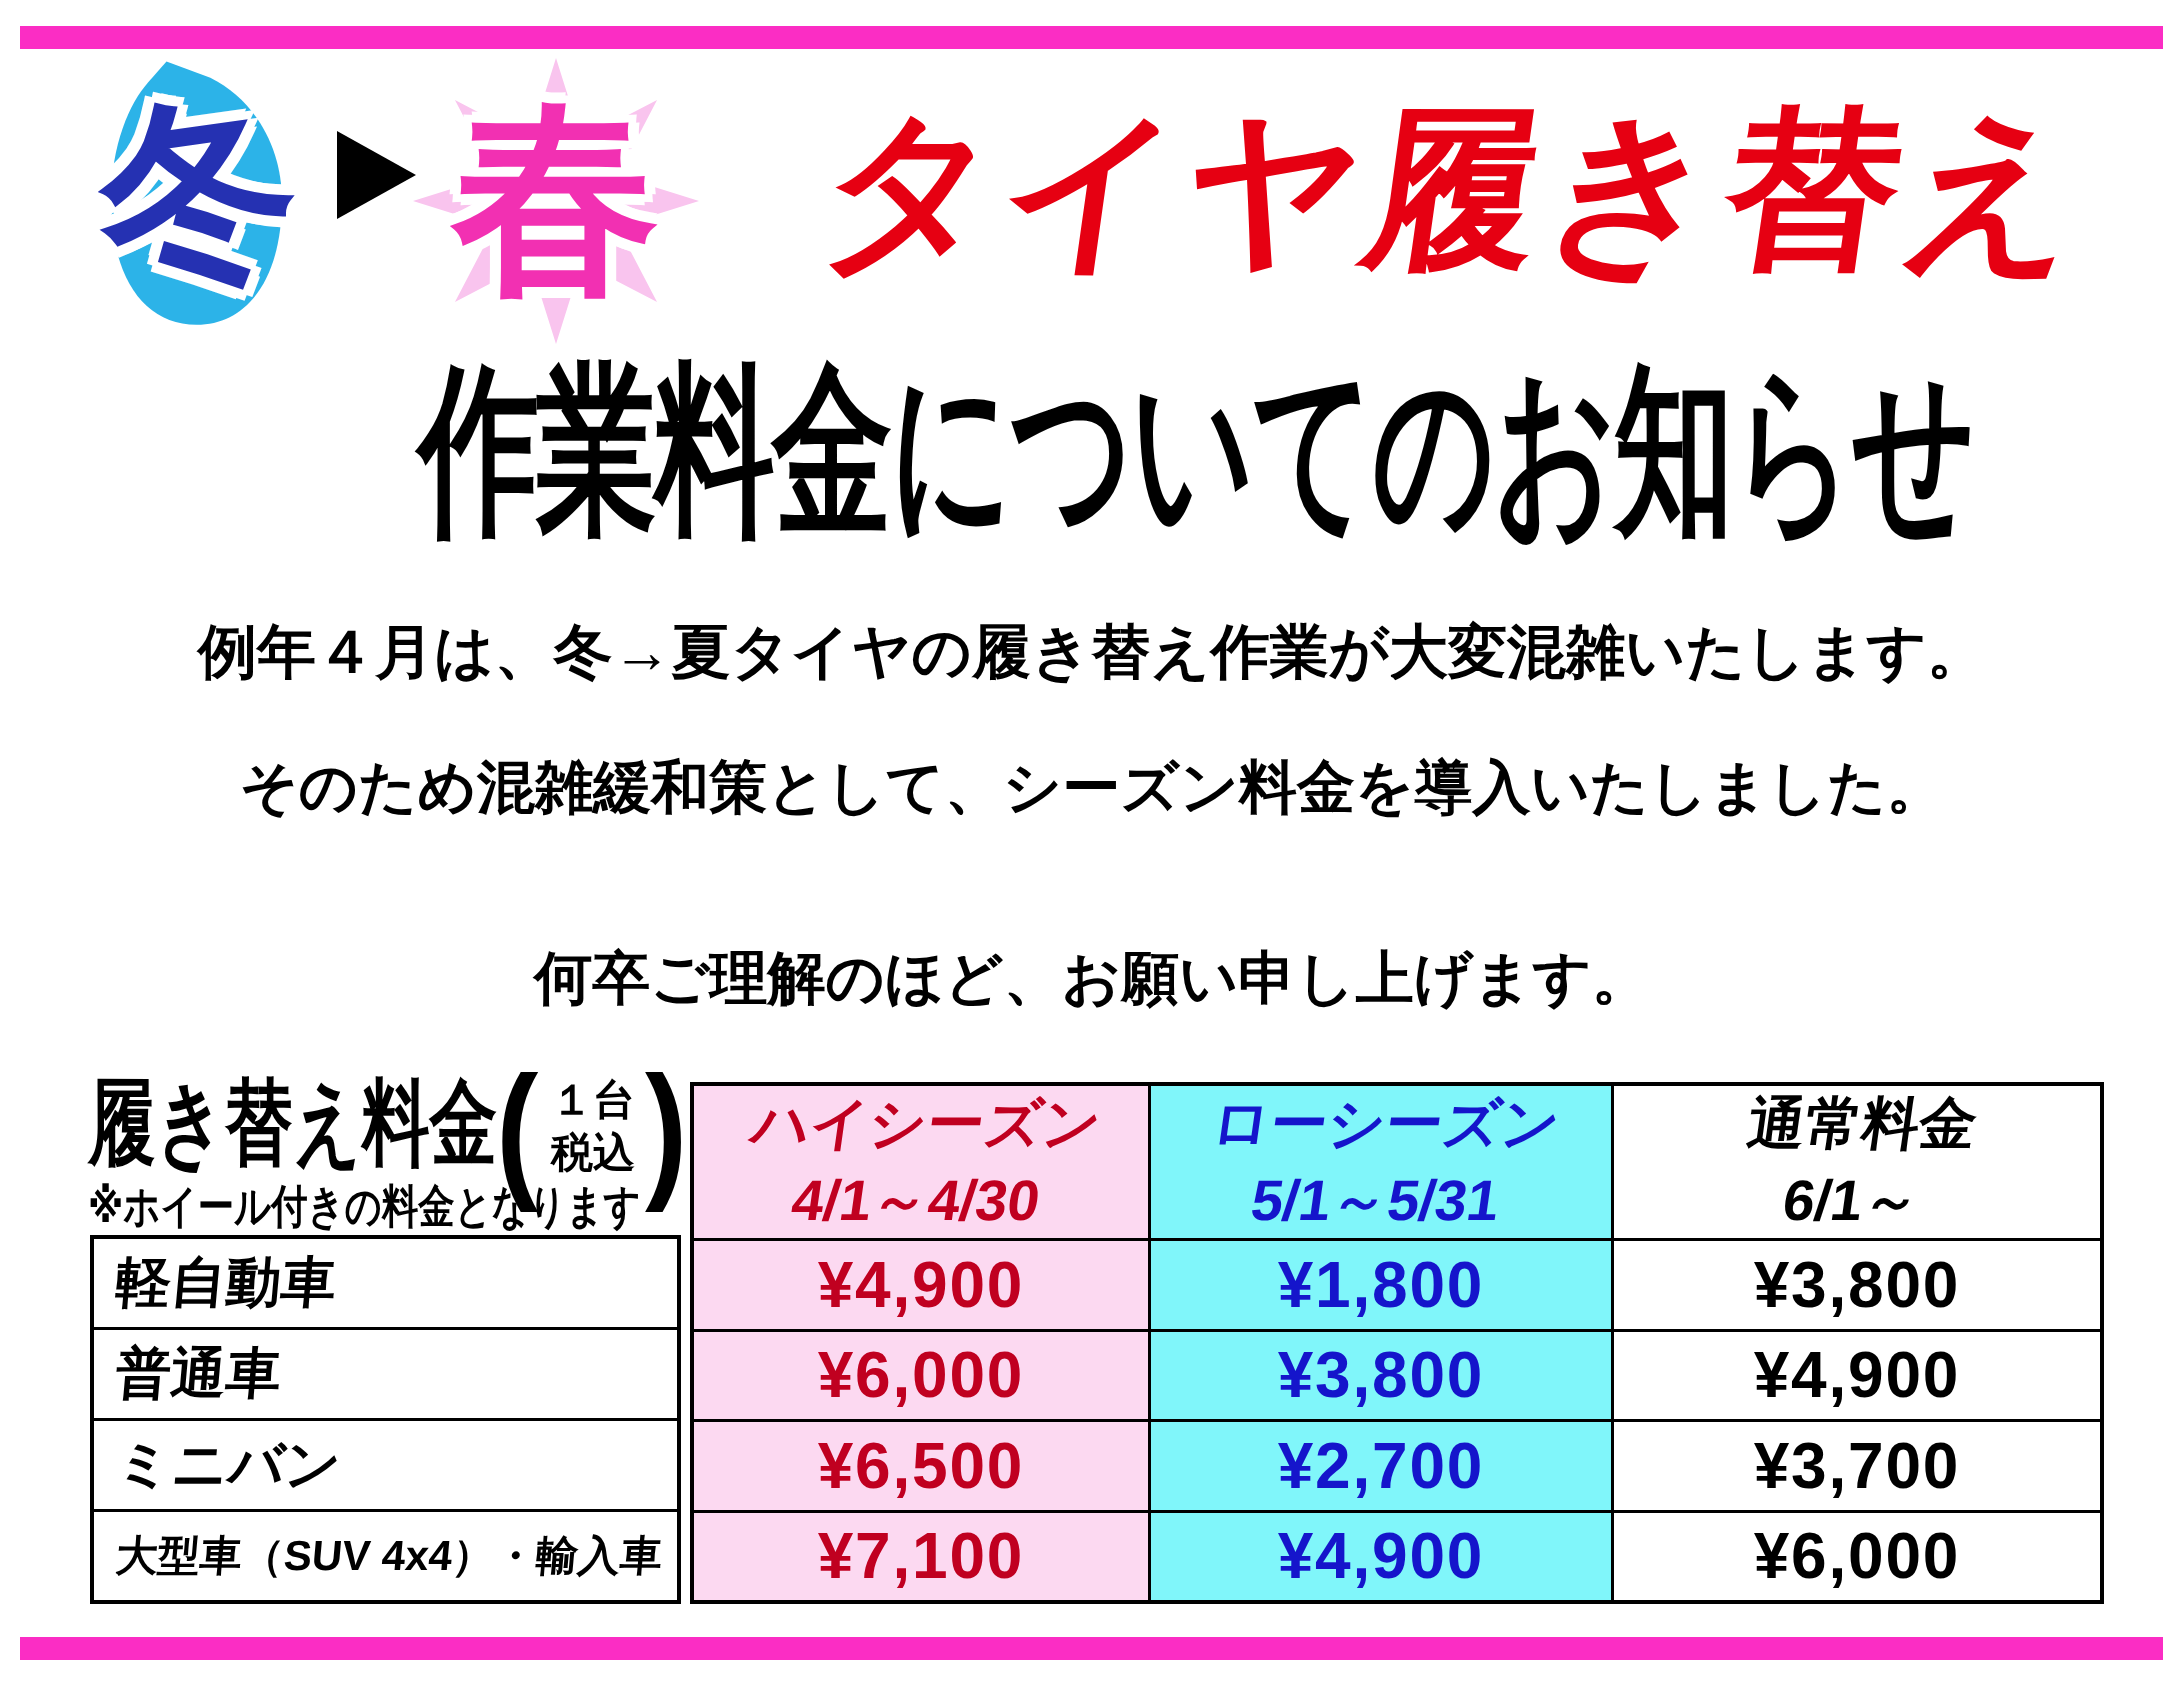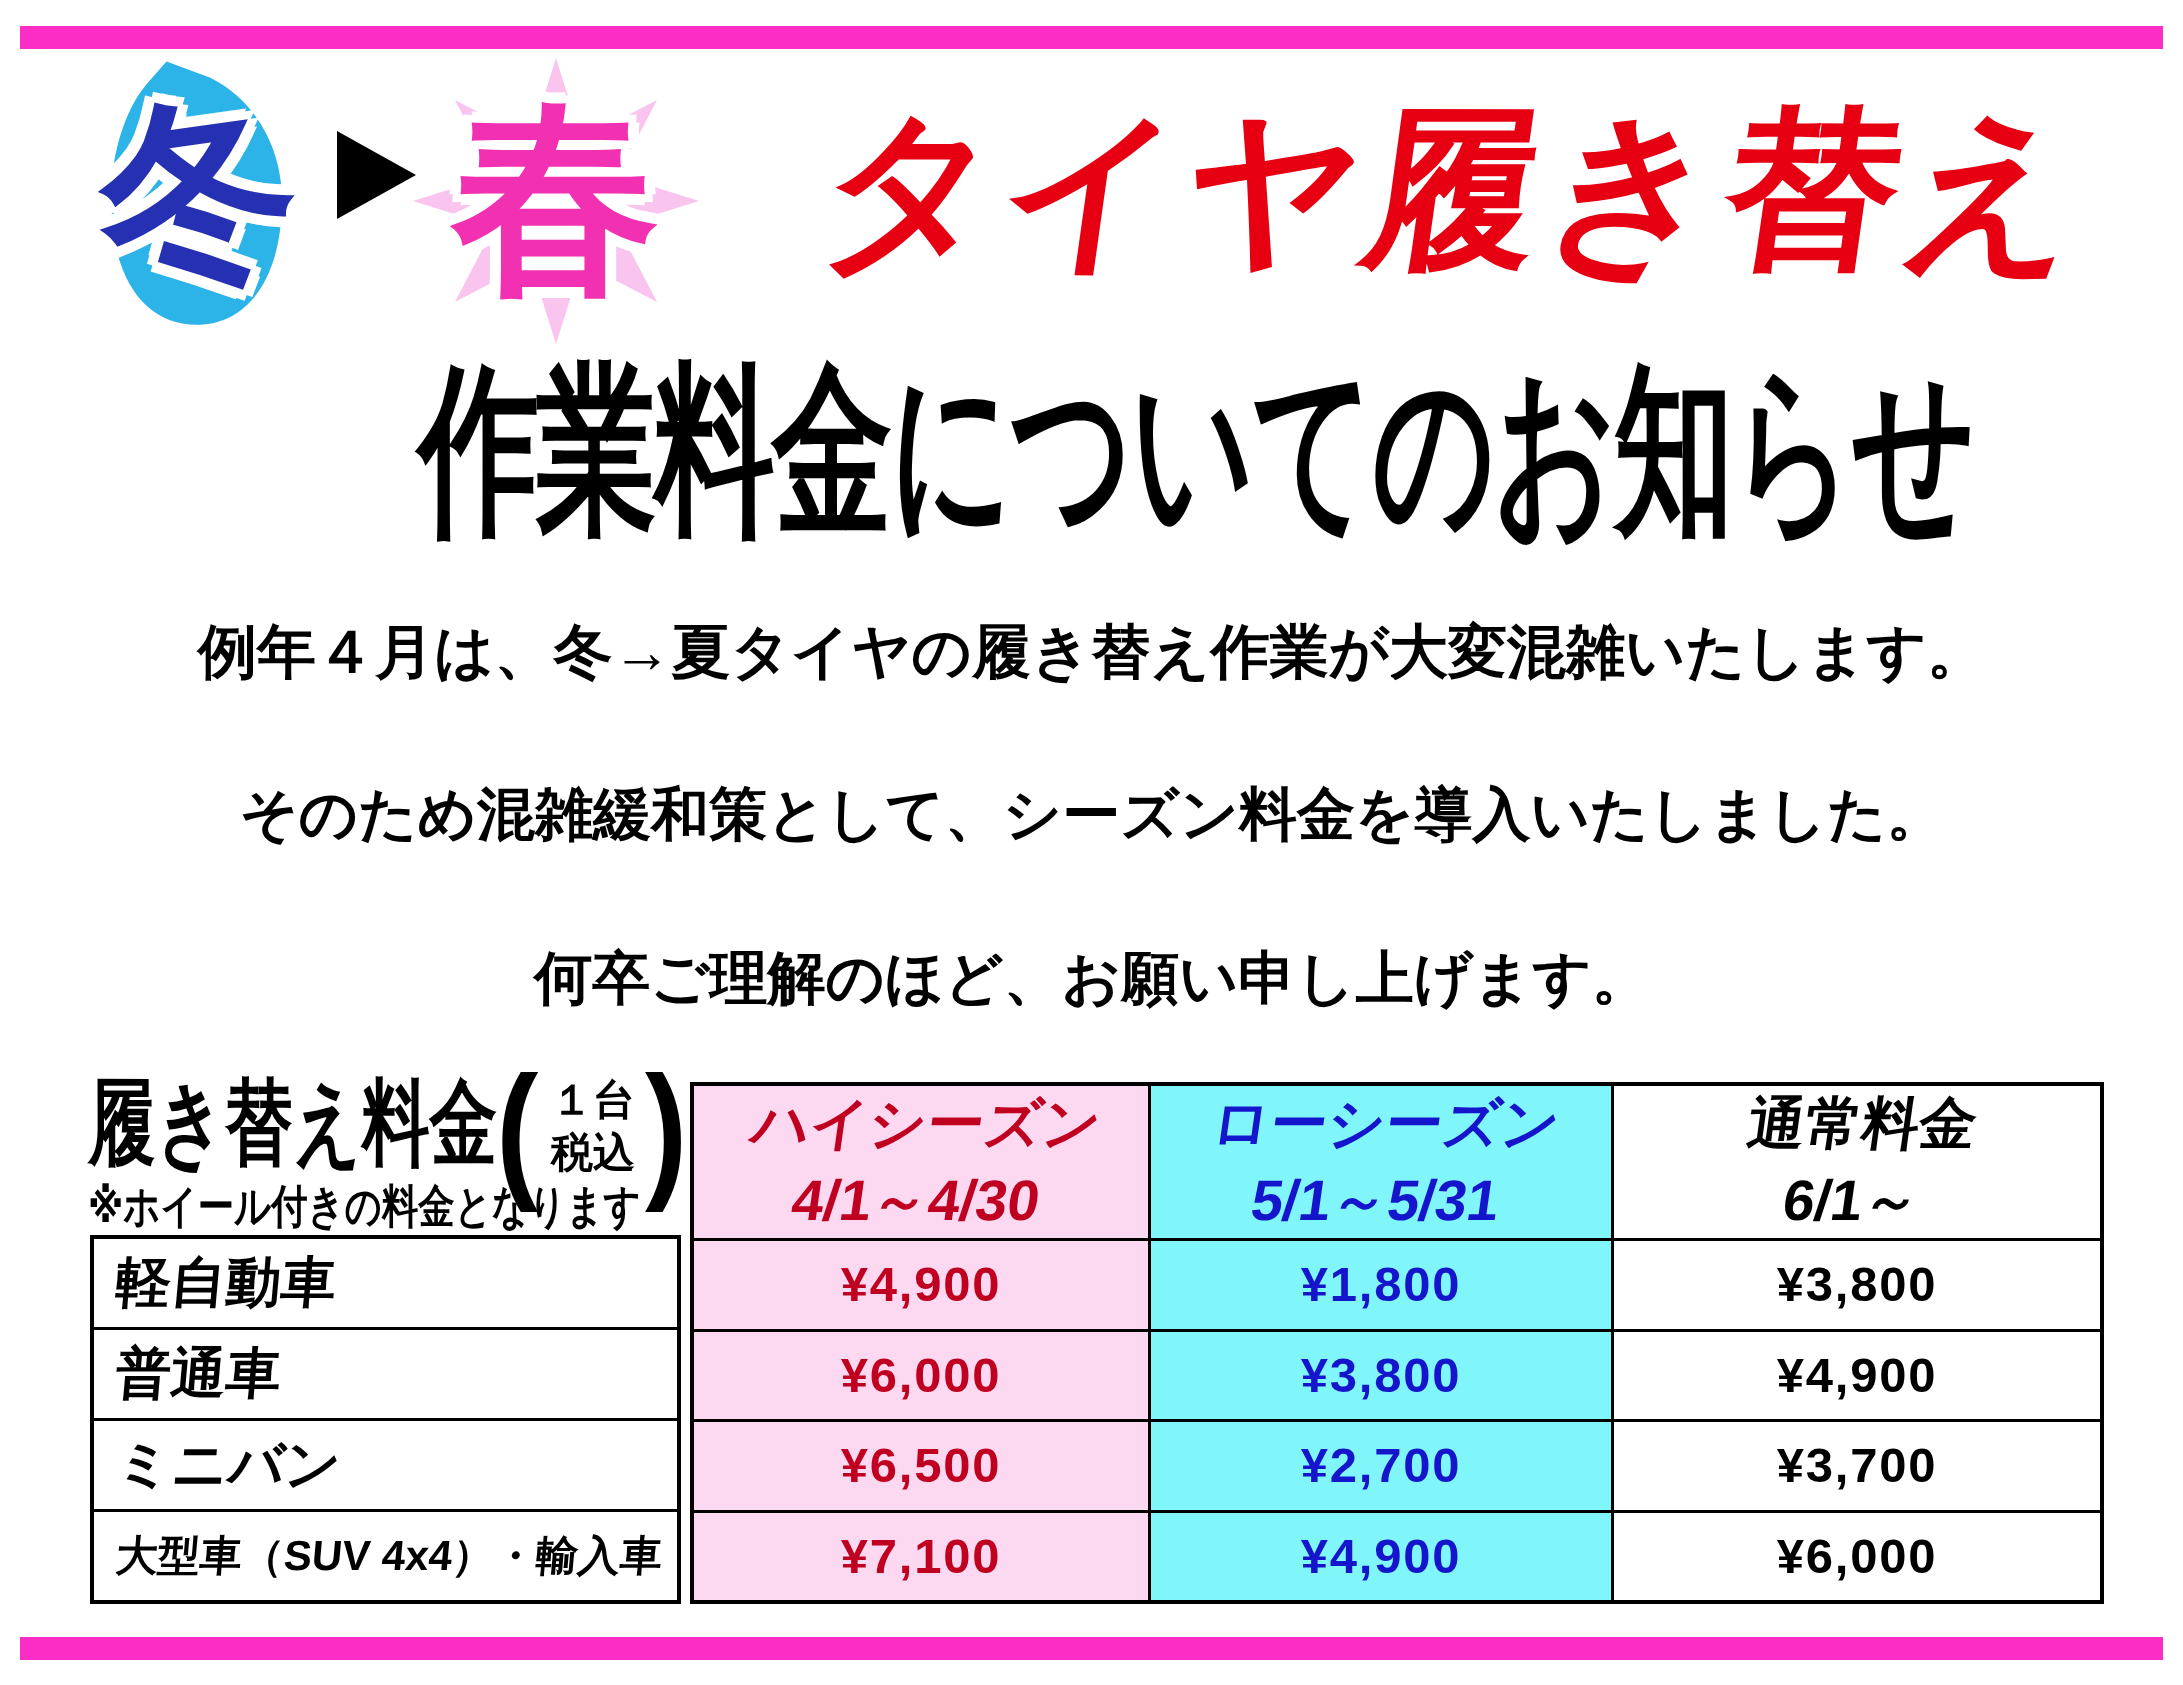--- a/index.html
+++ b/index.html
@@ -36,21 +36,21 @@
   
   .notice-heading { position:absolute; left:0; top:358px; width:2184px; text-align:right; }
   .notice-heading span {
     display:inline-block; font-size:185px; font-weight:bold; line-height:1;
     white-space:nowrap; transform:scaleX(0.65); letter-spacing:-3.7px;
   }
 
   
   .para { position:absolute; left:0; width:2184px; text-align:center; font-weight:bold; line-height:1.2; white-space:nowrap; }
   .para.p1 { top:617px; font-size:59px; }
-  .para.p2 { top:779px; font-size:58px; }
+  .para.p2 { top:752px; font-size:58px; }
   .para.p3 { top:943px; font-size:58px; }
 
   
   .fee-block { position:absolute; left:88px; top:1061px; width:600px; height:175px; }
   .fee-title {
     position:absolute; left:0; top:14.8px; font-size:94px; font-weight:bold; line-height:1;
     white-space:nowrap; transform:scaleX(0.72); transform-origin:left top;
   }
   .fee-paren { position:absolute; top:-13px; font-size:127px; font-weight:bold; line-height:1.1; transform:scaleY(1.18); transform-origin:top; }
   .fee-paren.open { left:408px; }
@@ -83,21 +83,21 @@
   }
   .pt-row { display:flex; flex:1; min-height:0; }
   .pt-row.pt-header { flex:0 0 152px; }
   .pt-row + .pt-row { border-top:3.7px solid #000; }
   .pt-cell { flex:1; display:flex; align-items:center; justify-content:center; box-sizing:border-box; }
   .pt-cell + .pt-cell { border-left:3.7px solid #000; }
   .pt-cell.col-high { background:var(--high-bg,#fcd9f1); color:var(--high-red,#c00020); flex:0 0 454px; }
   .pt-cell.col-low  { background:var(--low-bg,#80f6fa);  color:var(--low-blue,#1515cb); flex:0 0 463px; }
   .pt-cell.col-reg  { background:#ffffff; color:#000; }
   .pt-head-inner { text-align:center; font-size:57px; font-weight:bold; line-height:1.35; transform:skewX(-8deg); white-space:nowrap; }
-  .pt-cell.price { font-size:49px; font-weight:bold; letter-spacing:1.8px; line-height:1; }
+  .pt-cell.price { font-size:64px; font-weight:bold; letter-spacing:1.8px; line-height:1; }
 </style>
 </head>
 <body>
 
 <div class="page">
 
   <div class="hbar top"></div>
 
   <div class="season winter">
     <svg width="231" height="277" viewBox="0 0 100 120">

